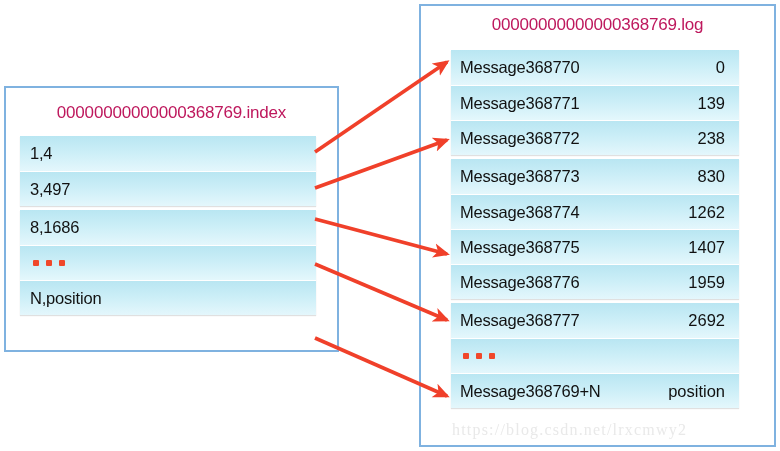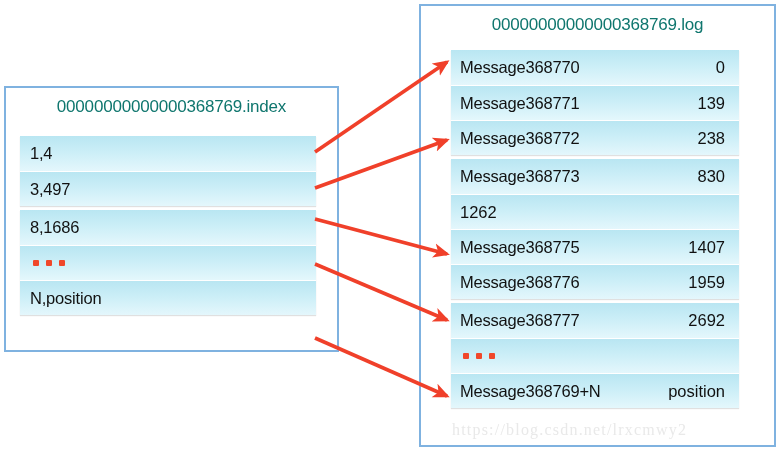--- a/index.html
+++ b/index.html
@@ -8,23 +8,23 @@
     background:#ffffff;
     font-family:"Liberation Sans","DejaVu Sans",sans-serif;
     -webkit-font-smoothing:antialiased;
   }
   .panel{position:absolute;background:#ffffff;border:2px solid #7fb2e0;box-sizing:border-box;}
   #index-panel{left:4px;top:86px;width:335px;height:266px;}
   #log-panel{left:419px;top:4px;width:357px;height:443px;}
 
   .panel-title{
     position:absolute;left:0;right:0;text-align:center;
-    font-size:17px;color:#0f766e;letter-spacing:-0.2px;white-space:nowrap;
+    font-size:17px;color:#be185d;letter-spacing:-0.2px;white-space:nowrap;
   }
-  #index-panel .panel-title{top:9px;}
+  #index-panel .panel-title{top:15px;}
   #log-panel .panel-title{top:9px;}
 
   .rows{position:absolute;left:0;right:0;}
   #index-rows{left:14px;top:48px;width:296px;}
   #log-rows{left:30px;top:44px;width:288px;}
 
   .row{
     position:relative;box-sizing:border-box;
     background:linear-gradient(to bottom,#b9e6f2 0%,#cbeef7 45%,#e4f7fc 100%);
     border-top:1px solid #ffffff;
@@ -108,20 +108,21 @@
     </div>
 
     <div class="group-gap"></div>
 
     <div class="row first">
       <span class="cell-text">Message368773</span>
       <span class="cell-val">830</span>
     </div>
 
     <div class="row">
+      <span class="cell-text">Message368774</span>
       <span class="cell-val">1262</span>
     </div>
 
     <div class="row">
       <span class="cell-text">Message368775</span>
       <span class="cell-val">1407</span>
     </div>
 
     <div class="row">
       <span class="cell-text">Message368776</span>

